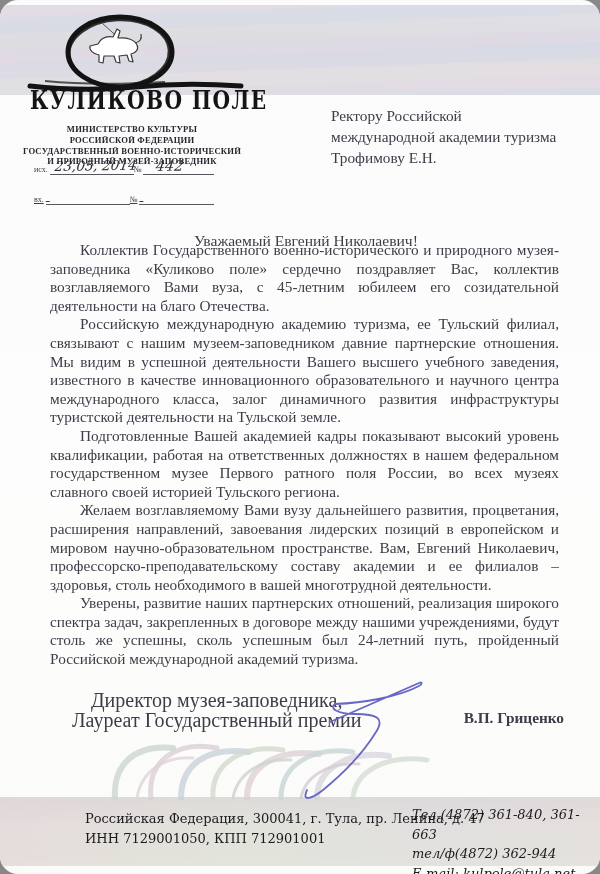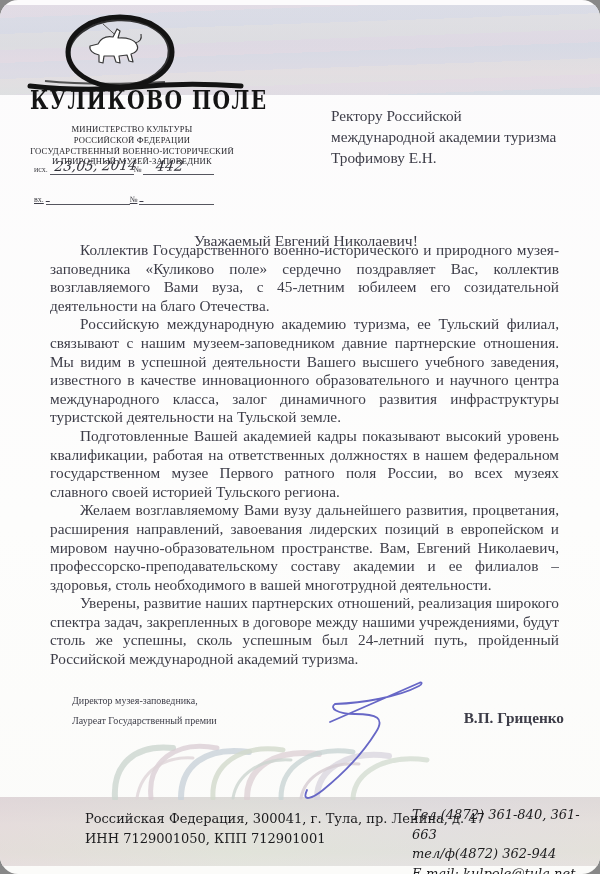--- a/index.html
+++ b/index.html
@@ -28,21 +28,21 @@
   .logo-svg{position:absolute;left:15px;top:12px;}
   .brand{
     position:absolute;left:30px;top:85px;
     font-family:"DejaVu Serif",serif;font-weight:bold;
     font-size:21px;letter-spacing:1.5px;color:#141414;
     transform:scaleY(1.2) scaleX(0.96);transform-origin:left top;
     white-space:nowrap;
   }
   .ministry{
     position:absolute;left:8px;top:124px;width:248px;
-    text-align:center;font-size:8.6px;font-weight:normal;
+    text-align:center;font-size:8.6px;font-weight:bold;
     line-height:10.8px;color:#25252b;letter-spacing:.2px;
   }
   .refs{position:absolute;left:34px;top:153px;width:180px;}
   .ref-row{display:flex;align-items:flex-end;height:22px;}
   .ref-row + .ref-row{margin-top:8px;text-decoration:underline;}
   .ref-label{font-size:8px;color:#3a3a40;padding-right:2px;line-height:10px;}
   .ref-slot{border-bottom:1.2px solid #55555e;position:relative;}
   .slot-a{width:84px;}
   .slot-b{flex:1;}
   .hand{
@@ -51,21 +51,21 @@
     transform:skewX(-8deg) rotate(-1deg);transform-origin:left bottom;
     position:relative;top:1px;left:4px;
   }
   .hand-num{font-size:14.5px;left:12px;}
   
   .recipient{position:absolute;left:331px;top:99px;font-size:15.3px;line-height:20.8px;margin-top:7px;}
   .salutation{position:absolute;left:50px;top:232px;width:512px;text-align:center;font-size:15.6px;}
   .body-text{position:absolute;left:50px;top:241px;width:509px;font-size:15.3px;line-height:18.6px;text-align:justify;}
   .body-text p{margin:0;text-indent:30px;}
   
-  .sign-titles{position:absolute;left:72px;top:691px;font-size:10px;line-height:19.5px;}
+  .sign-titles{position:absolute;left:72px;top:691px;font-size:20px;line-height:19.5px;text-align:center;}
   .sign-name{position:absolute;right:36px;top:709px;font-size:15.3px;font-weight:bold;}
   .watermark-svg{position:absolute;left:85px;top:736px;}
   .signature-svg{position:absolute;left:293px;top:662px;}
   
   .footer-left{position:absolute;left:85px;top:809px;font-family:"DejaVu Serif",serif;font-size:13px;line-height:20px;color:#1b1b1d;}
   .footer-right{position:absolute;left:412px;top:805px;font-family:"DejaVu Serif",serif;font-style:italic;font-size:13px;line-height:19.5px;color:#1b1b1d;}
 </style>
 </head>
 <body>
 

